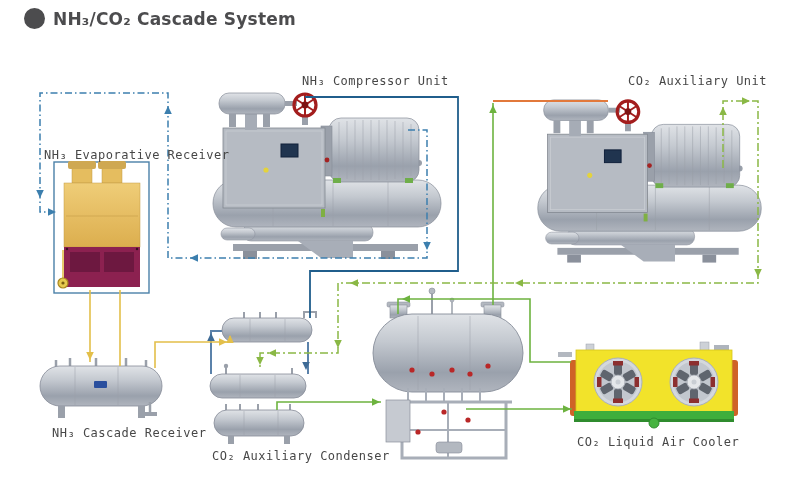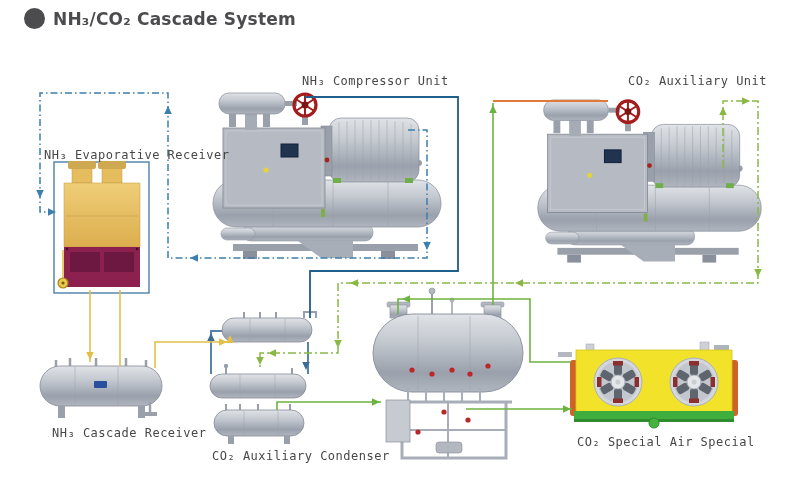--- a/index.html
+++ b/index.html
@@ -286,14 +286,14 @@
   <div class="title">
     <span class="bullet"></span>
     <span class="txt">NH₃/CO₂ Cascade System</span>
   </div>
 
   <div class="lbl" style="left:302px;top:74px">NH₃ Compressor Unit</div>
   <div class="lbl" style="left:628px;top:74px">CO₂ Auxiliary Unit</div>
   <div class="lbl" style="left:44px;top:148px">NH₃ Evaporative Receiver</div>
   <div class="lbl" style="left:52px;top:426px">NH₃ Cascade Receiver</div>
   <div class="lbl" style="left:212px;top:449px">CO₂ Auxiliary Condenser</div>
-  <div class="lbl" style="left:577px;top:435px">CO₂ Special Air Special</div>
+  <div class="lbl" style="left:577px;top:435px">CO₂ Liquid Air Cooler</div>
 </div>
 
 </body></html>

